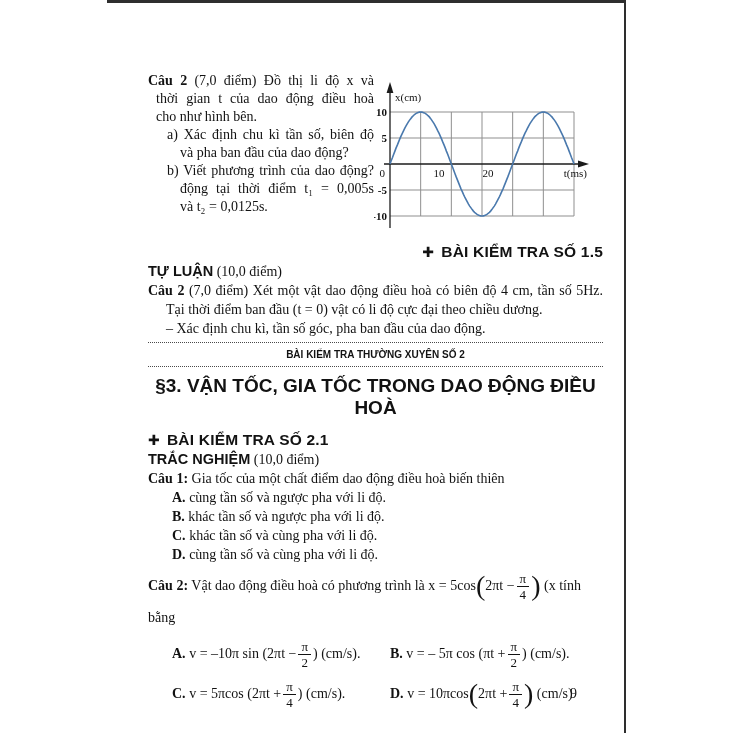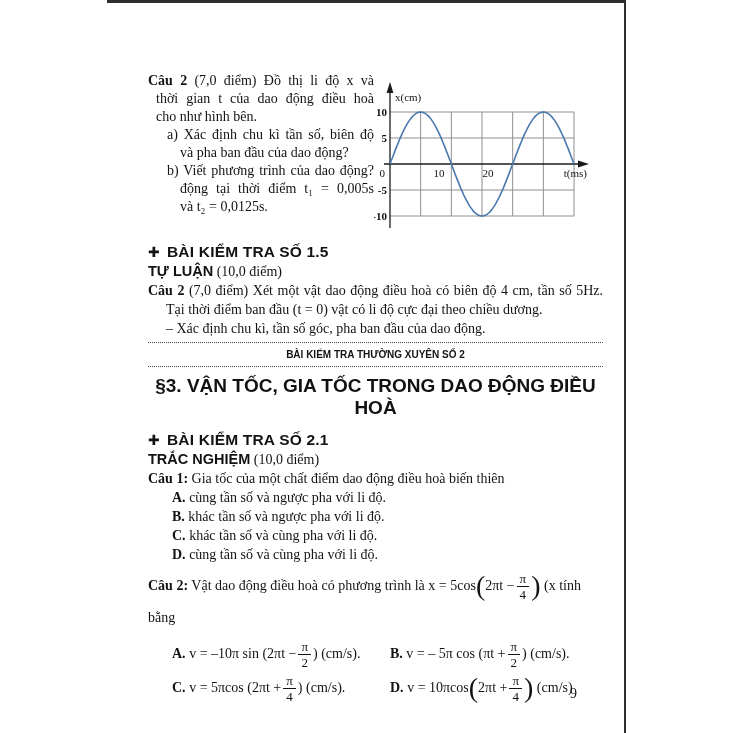--- a/index.html
+++ b/index.html
@@ -45,21 +45,21 @@
 
   
   .mathline{line-height:32px;margin-top:6px;}
   .mathline2{line-height:20px;padding-left:18px;}
   .frac{display:inline-block;vertical-align:middle;text-align:center;line-height:1.05;
     margin:0 2px;font-size:13px;}
   .frac .fn{display:block;padding:0 3px 1px;border-bottom:1px solid #121212;}
   .frac .fd{display:block;padding-top:1px;}
   .bigp{font-size:28px;line-height:0;vertical-align:-5px;font-weight:400;}
   .opt-grid{display:grid;grid-template-columns:218px auto;margin-left:24px;margin-top:4px;
-    row-gap:2px;}
+    row-gap:8px;}
   .opt-grid .mopt{line-height:32px;}
 
   .page-number{position:absolute;left:570px;top:686px;font-size:14px;}
 
   
   .ctext{font-family:"Liberation Serif","DejaVu Serif",serif;font-size:11px;fill:#121212;}
 </style>
 </head>
 <body>
 
@@ -105,21 +105,21 @@
         <text class="ctext" x="13" y="66" text-anchor="end" font-weight="bold">5</text>
         <text class="ctext" x="11" y="101" text-anchor="end">0</text>
         <text class="ctext" x="13" y="118" text-anchor="end" font-weight="bold">-5</text>
         <text class="ctext" x="13" y="144" text-anchor="end" font-weight="bold">-10</text>
         <text class="ctext" x="65" y="101" text-anchor="middle">10</text>
         <text class="ctext" x="114" y="101" text-anchor="middle">20</text>
       </svg>
     </div>
   </div>
 
-  <div class="test-head" style="margin-top:2px;">
+  <div class="test-head" style="margin-top:2px;text-align:right;">
     <span class="cross">✚</span><span>BÀI KIỂM TRA SỐ 1.5</span>
   </div>
   <div class="type-line">
     <span class="sans">TỰ LUẬN</span><span> (10,0 điểm)</span>
   </div>
   <div class="para">
     <b>Câu 2</b><span> (7,0 điểm) Xét một vật dao động điều hoà có biên độ 4 cm, tần số 5Hz. Tại thời điểm ban đầu (t = 0) vật có li độ cực đại theo chiều dương.</span>
   </div>
   <div class="dash-line">– Xác định chu kì, tần số góc, pha ban đầu của dao động.</div>
 

